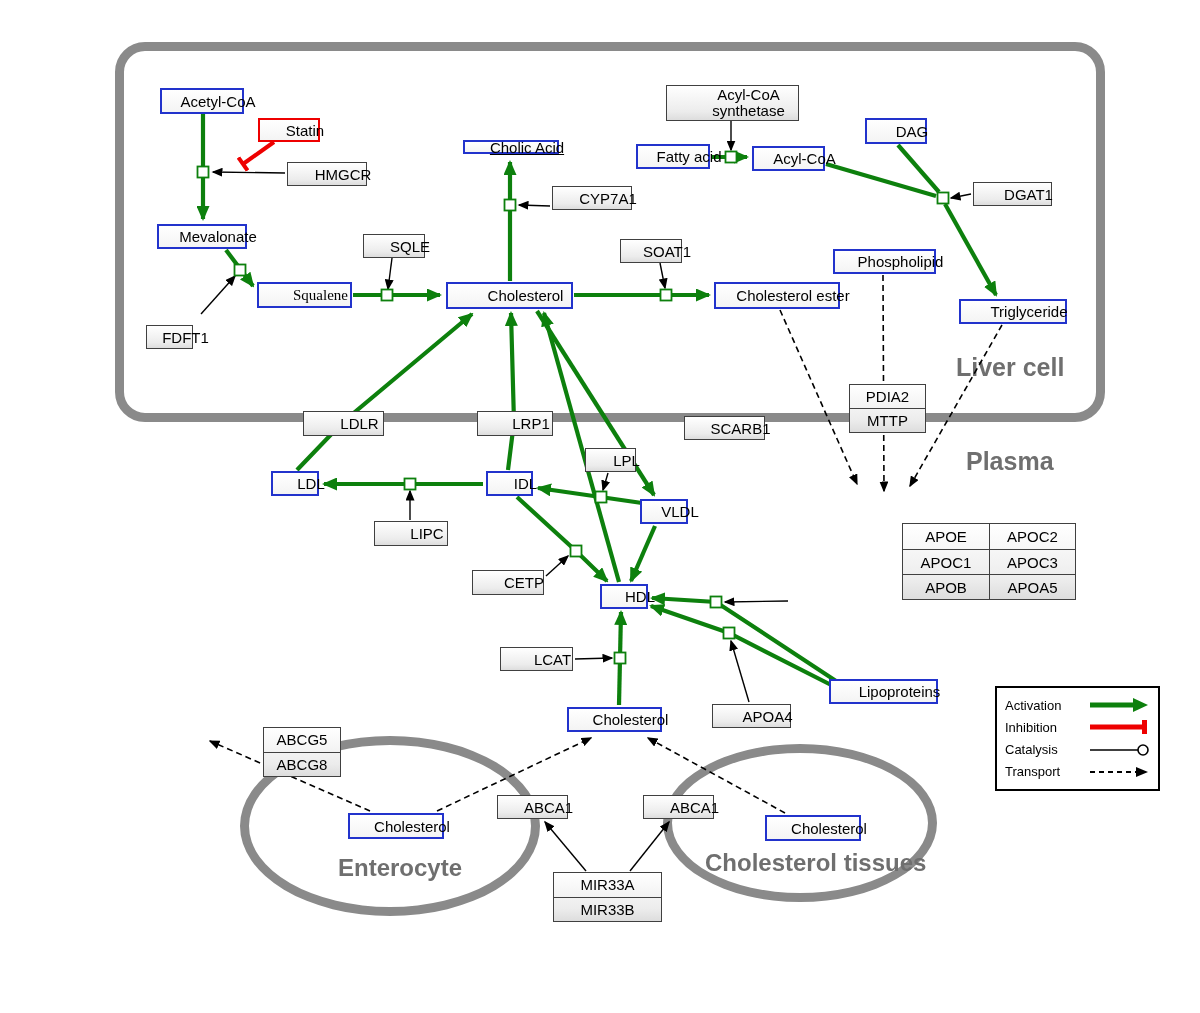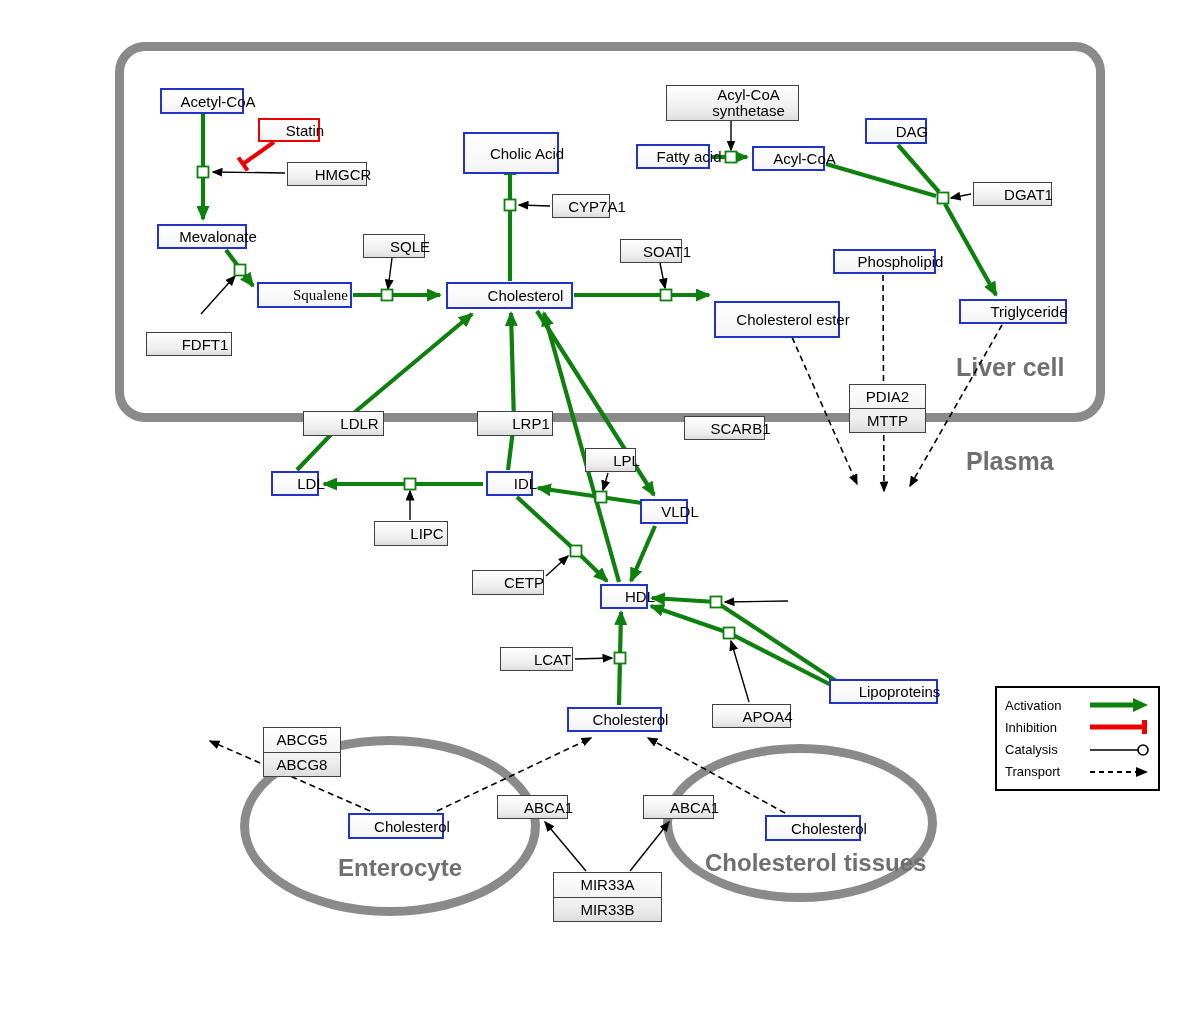--- a/index.html
+++ b/index.html
@@ -124,43 +124,43 @@
       <rect x="570.5" y="545.5" width="11" height="11"></rect>
       <rect x="710.5" y="596.5" width="11" height="11"></rect>
       <rect x="723.5" y="627.5" width="11" height="11"></rect>
       <rect x="614.5" y="652.5" width="11" height="11"></rect>
     </g>
   </svg>
 
   <div class="node metabolite" style="left:160px;top:88px;width:84px;height:26px;">Acetyl-CoA</div>
   <div class="node metabolite" style="left:157px;top:224px;width:90px;height:25px;">Mevalonate</div>
   <div class="node metabolite" style="left:257px;top:282px;width:95px;height:26px;font-family:Liberation Serif, serif;">Squalene</div>
-  <div class="node metabolite" style="left:463px;top:132px;width:96px;height:42px;">Cholic Acid</div>
+  <div class="node metabolite" style="left:463px;top:140px;width:96px;height:14px;text-decoration:underline;">Cholic Acid</div>
   <div class="node metabolite" style="left:446px;top:282px;width:127px;height:27px;">Cholesterol</div>
-  <div class="node metabolite" style="left:714px;top:282px;width:126px;height:37px;margin-top:19px;">Cholesterol ester</div>
+  <div class="node metabolite" style="left:714px;top:282px;width:126px;height:27px;">Cholesterol ester</div>
   <div class="node metabolite" style="left:636px;top:144px;width:74px;height:25px;">Fatty acid</div>
   <div class="node metabolite" style="left:752px;top:146px;width:73px;height:25px;">Acyl-CoA</div>
   <div class="node metabolite" style="left:865px;top:118px;width:62px;height:26px;">DAG</div>
   <div class="node metabolite" style="left:833px;top:249px;width:103px;height:25px;">Phospholipid</div>
   <div class="node metabolite" style="left:959px;top:299px;width:108px;height:25px;">Triglyceride</div>
   <div class="node metabolite" style="left:271px;top:471px;width:48px;height:25px;">LDL</div>
   <div class="node metabolite" style="left:486px;top:471px;width:47px;height:25px;">IDL</div>
   <div class="node metabolite" style="left:640px;top:499px;width:48px;height:25px;">VLDL</div>
   <div class="node metabolite" style="left:600px;top:584px;width:48px;height:25px;">HDL</div>
   <div class="node metabolite" style="left:829px;top:679px;width:109px;height:25px;">Lipoproteins</div>
   <div class="node metabolite" style="left:567px;top:707px;width:95px;height:25px;">Cholesterol</div>
   <div class="node metabolite" style="left:348px;top:813px;width:96px;height:26px;">Cholesterol</div>
   <div class="node metabolite" style="left:765px;top:815px;width:96px;height:26px;">Cholesterol</div>
 
   <div class="node inhibitor" style="left:258px;top:118px;width:62px;height:24px;">Statin</div>
 
   <div class="node gene" style="left:287px;top:162px;width:80px;height:24px;">HMGCR</div>
-  <div class="node gene" style="left:146px;top:332px;width:86px;height:24px;">FDFT1</div>
+  <div class="node gene" style="left:146px;top:325px;width:47px;height:24px;">FDFT1</div>
   <div class="node gene" style="left:363px;top:234px;width:62px;height:24px;">SQLE</div>
-  <div class="node gene" style="left:552px;top:194px;width:58px;height:24px;">CYP7A1</div>
+  <div class="node gene" style="left:552px;top:186px;width:80px;height:24px;">CYP7A1</div>
   <div class="node gene" style="left:620px;top:239px;width:62px;height:24px;">SOAT1</div>
   <div class="node gene multiline" style="left:666px;top:85px;width:133px;height:36px;">
     <span>Acyl-CoA</span>
     <span>synthetase</span>
   </div>
   <div class="node gene" style="left:973px;top:182px;width:79px;height:24px;">DGAT1</div>
   <div class="node gene" style="left:303px;top:411px;width:81px;height:25px;">LDLR</div>
   <div class="node gene" style="left:477px;top:411px;width:76px;height:25px;">LRP1</div>
   <div class="node gene" style="left:684px;top:416px;width:81px;height:24px;">SCARB1</div>
   <div class="node gene" style="left:374px;top:521px;width:74px;height:25px;">LIPC</div>
@@ -177,20 +177,28 @@
   </div>
   <div class="stack" style="left:263px;top:727px;width:78px;height:50px;">
     <div class="row">ABCG5</div>
     <div class="row">ABCG8</div>
   </div>
   <div class="stack" style="left:553px;top:872px;width:109px;height:50px;">
     <div class="row">MIR33A</div>
     <div class="row">MIR33B</div>
   </div>
 
+  <div class="apo-table" style="left:902px;top:523px;width:174px;height:77px;">
+    <div class="apo-cell">APOE</div>
+    <div class="apo-cell">APOC2</div>
+    <div class="apo-cell">APOC1</div>
+    <div class="apo-cell">APOC3</div>
+    <div class="apo-cell">APOB</div>
+    <div class="apo-cell">APOA5</div>
+  </div>
 
   <div id="legend">
     <div class="legend-row">
       <span>Activation</span>
       <svg width="62" height="16">
         <line x1="2" y1="8" x2="45" y2="8" stroke="#0d800d" stroke-width="5"></line>
         <path d="M45,1 L60,8 L45,15 z" fill="#0d800d"></path>
       </svg>
     </div>
     <div class="legend-row">

